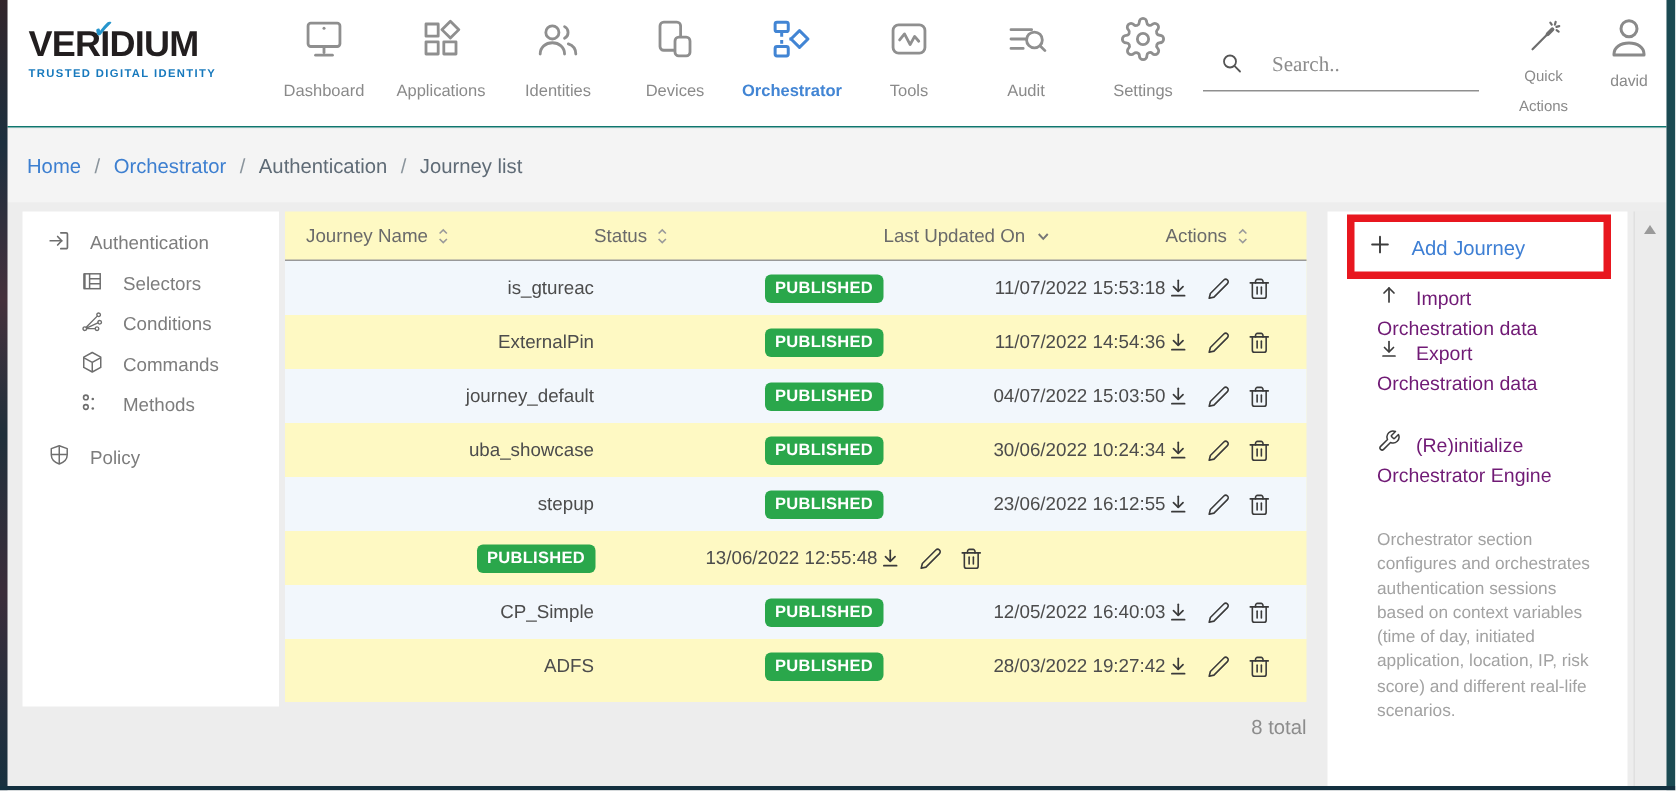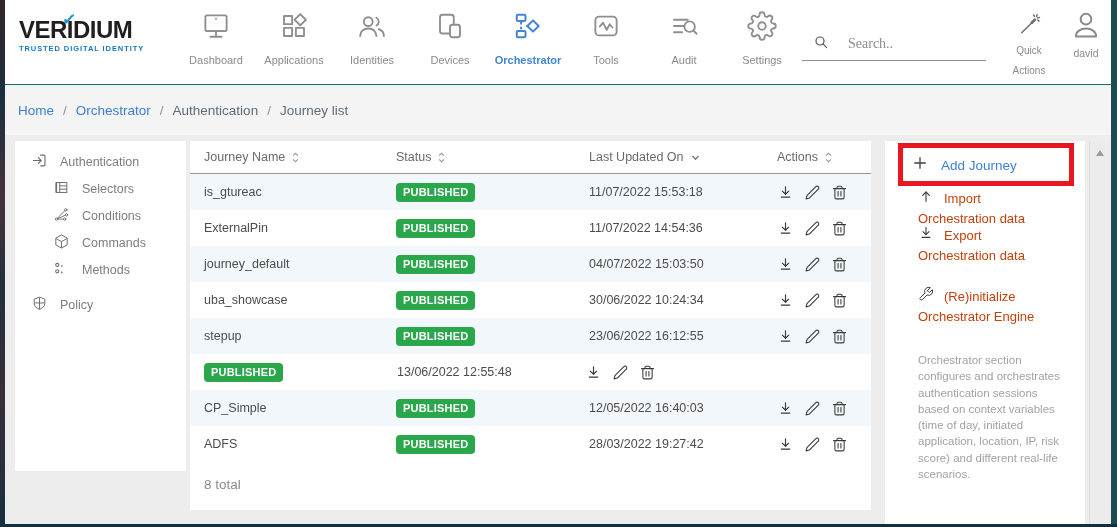--- a/index.html
+++ b/index.html
@@ -52,42 +52,42 @@
   
   .side-card { position:absolute; left:15px; top:141px; width:171px; height:330px; background:#fff; padding-top:7px; }
   .side-item { display:flex; align-items:center; height:27px; color:#7d7d7d; font-size:12.5px; cursor:pointer; padding-left:16px; }
   .side-item svg { width:17px; height:17px; margin-right:12px; flex:none; color:#6e6e6e; }
   .side-item.sub { padding-left:38px; }
   .side-item.active { background:#e9f1f9; border-left:4px solid #73a9da; padding-left:34px; height:30px; color:#323232; font-weight:bold; margin:2px 0; }
   .side-item.active svg { color:#3f3f3f; }
   .side-item.gap-top { margin-top:8px; }
 
   
-  .table-card { position:absolute; left:190px; top:141px; width:681px; height:369px; background:#ffffff; }
+  .table-card { position:absolute; left:190px; top:141px; width:681px; height:327px; background:#fef9c3;text-align:right; }
   .t-head { display:flex; align-items:center; height:33px; padding:0 14px; border-bottom:1px solid #999; color:#6a6a6a; font-size:12.5px; }
   .th { display:flex; align-items:center; }
   .col-name { width:192px; } .col-status { width:193px; } .col-updated { width:188px; } .col-actions { flex:1; }
   .sort { margin-left:6px; display:inline-flex; }
   .sort svg { width:9px; height:13px; color:#9a9a9a; }
   .sort-down svg { width:11px; height:9px; color:#777; }
   .t-rows {}
   .t-row { display:flex; align-items:center; height:36px; padding:0 14px; font-size:12.5px; color:#4c4c4c; }
   .t-row:nth-child(odd) { background:#f2f7fc; }
   .badge { display:inline-block; background:#2aa74b; color:#fff; font-size:11px; font-weight:bold; padding:3px 7px 4px; border-radius:4px; letter-spacing:0.2px; }
   .td.col-actions { display:flex; align-items:center; gap:10px; color:#3a3a3a; }
   .act { cursor:pointer; display:inline-flex; }
   .act svg { width:17px; height:17px; }
   .t-total { margin:15px 0 0 14px; font-size:13.5px; color:#8c8c8c; }
 
   
   .right-card { position:absolute; left:885px; top:141px; width:200px; height:386px; background:#fff; }
   .rp-add { position:absolute; left:26px; top:13px; display:flex; align-items:center; cursor:pointer; }
   .rp-add svg { width:18px; height:18px; color:#3c3c3c; }
   .rp-add-label { margin-left:12px; font-size:13.5px; color:#3e7fd4; }
-  .rp-action { position:absolute; left:23px; font-size:13px; color:#c2410c; line-height:18px; cursor:pointer; }
+  .rp-action { position:absolute; left:23px; font-size:13px; color:#701a75; line-height:18px; cursor:pointer; }
   .rp-line1 { display:flex; align-items:center; }
   .rp-line1 svg { width:16px; height:16px; color:#3c3c3c; flex:none; }
   .rp-line1 span { margin-left:10px; }
   .rp-line2 { margin-left:10px; margin-top:1px; white-space:nowrap; }
   .rp-import { top:47px; } .rp-export { top:84px; } .rp-reinit { top:145px; }
   .rp-desc { position:absolute; left:33px; top:211px; width:143px; font-size:11.5px; line-height:16.3px; color:#a2a2a2; }
 
   
   .red-box { position:absolute; left:898px; top:143px; width:176px; height:43px; border:5px solid #e8171f; background:transparent; z-index:30; pointer-events:none; }
 

